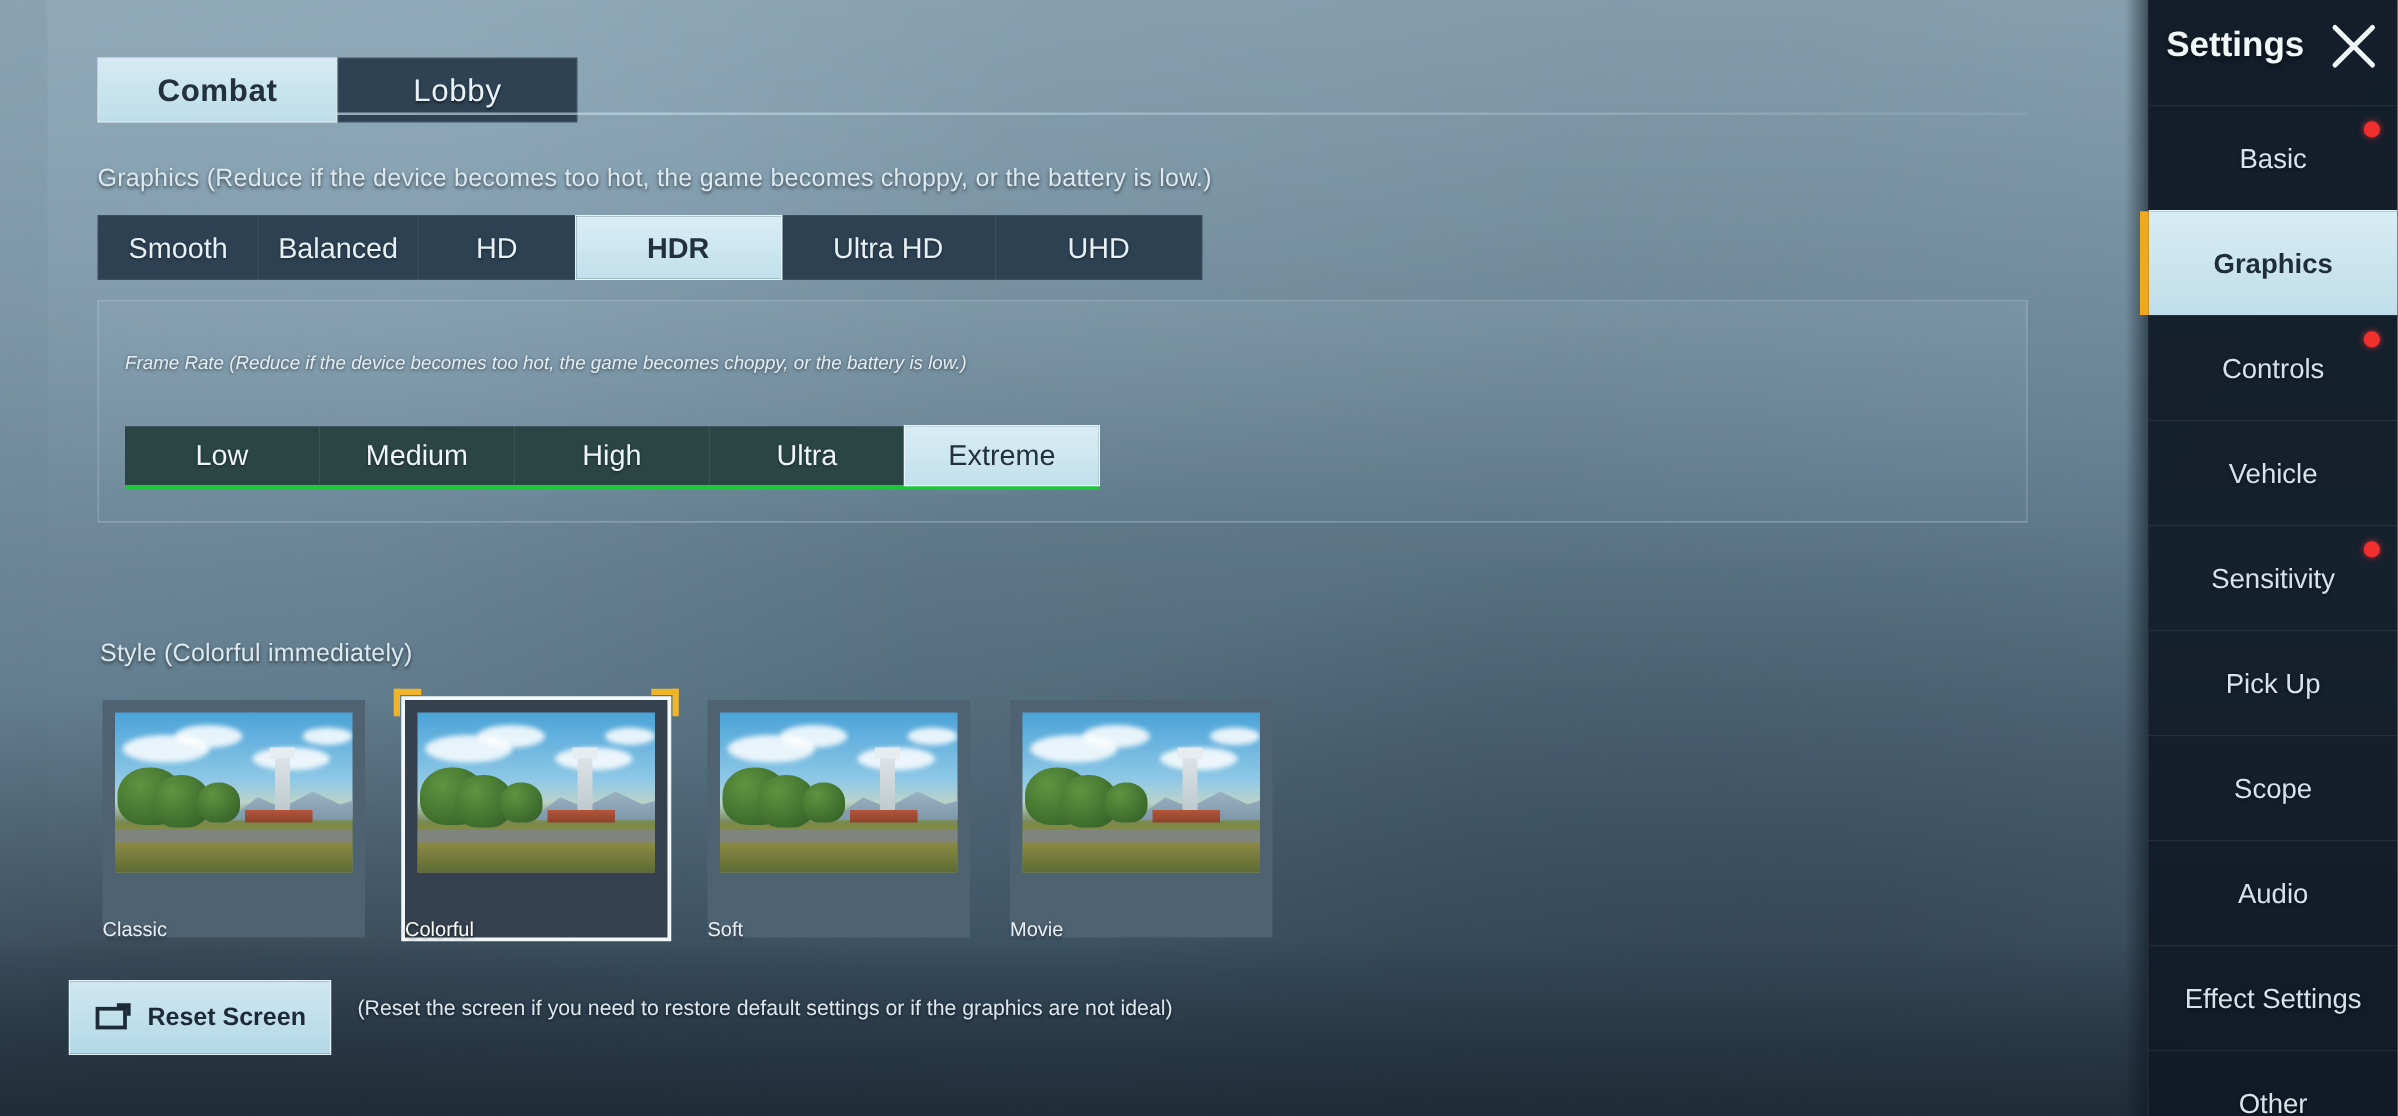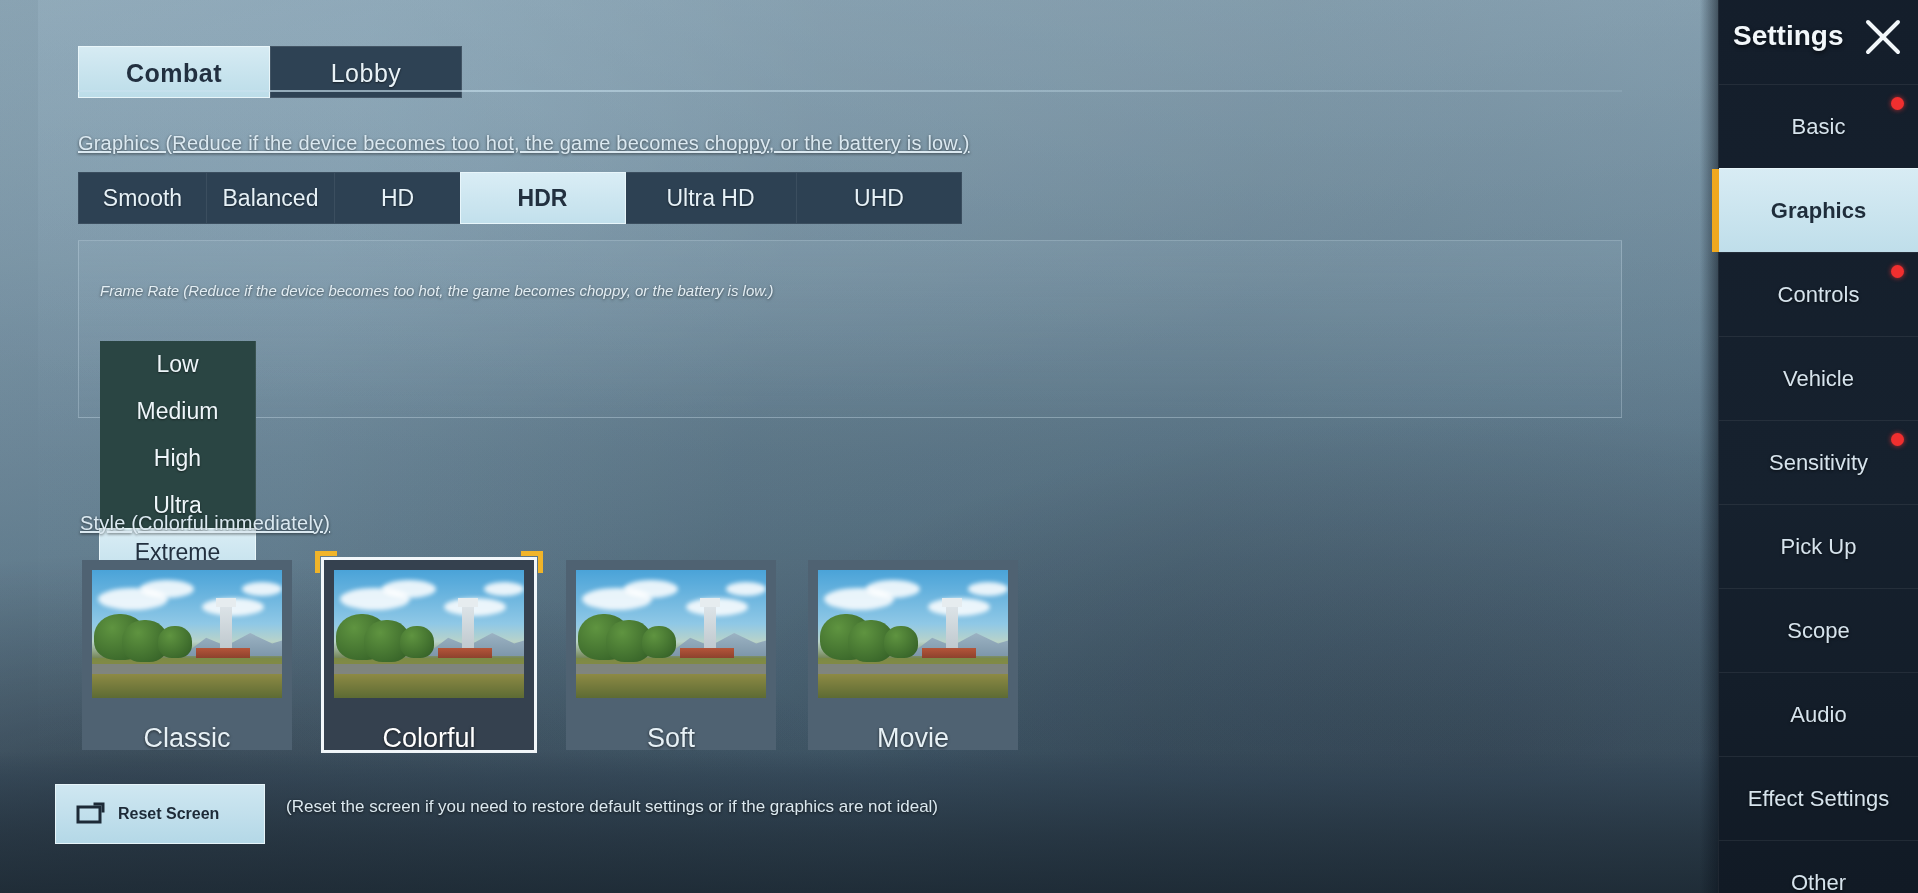--- a/index.html
+++ b/index.html
@@ -51,21 +51,20 @@
   }
   .tab-underline {
     position:absolute; left:78px; top:90px; width:1544px; height:2px;
     background:linear-gradient(90deg, rgba(200,225,238,.75), rgba(200,225,238,.12));
   }
 
   
   .sec-label {
     position:absolute; font-size:20px; color:#dbe9f1; letter-spacing:.2px;
     text-shadow:0 1px 3px rgba(0,0,0,.6);
-    text-decoration:underline;
   }
 
   
   #gfx-row { position:absolute; left:78px; top:172px; display:flex;
              background:#2d4153; border:1px solid rgba(255,255,255,.07); }
   .gfx-btn {
     height:50px; line-height:50px; text-align:center; font-size:23px;
     color:#e6f1f7; text-shadow:0 1px 2px rgba(0,0,0,.5);
     border-right:1px solid rgba(255,255,255,.07);
   }
@@ -78,21 +77,21 @@
 
   
   #fr-box {
     position:absolute; left:78px; top:240px; width:1544px; height:178px;
     background:linear-gradient(180deg, rgba(152,178,194,.22), rgba(110,138,156,.10));
     border:1px solid rgba(214,233,243,.28);
   }
   #fr-label { position:absolute; left:100px; top:282px; font-size:15px; color:#e3eef4;
               text-shadow:0 1px 3px rgba(0,0,0,.55);font-style:italic; }
   #fr-row { position:absolute; left:100px; top:341px; display:flex;
-            border-bottom:4px solid #1ec63a;flex-direction:column; }
+            border-bottom:4px solid #1ec63a; }
   .fr-btn {
     height:47px; line-height:47px; text-align:center; font-size:23px;
     color:#eef6fa; background:#2a4543; text-shadow:0 1px 2px rgba(0,0,0,.5);
     border-right:1px solid rgba(255,255,255,.08);
   }
   .fr-btn:last-child { border-right:none; }
   .fr-btn.active {
     background:linear-gradient(180deg,#d9edf5,#c2e0ec);
     color:#22303f; text-shadow:none; font-weight:400;
     box-shadow:0 0 0 1px #e9f7fb;
@@ -143,39 +142,39 @@
   }
   .thumb .ground {
     position:absolute; left:0; bottom:0; width:100%; height:40px;
     background:linear-gradient(180deg,#7b8a46 0%,#8d8a44 40%,#5d6b34 100%);
   }
   .thumb .road {
     position:absolute; left:0; bottom:24px; width:100%; height:10px;
     background:#7e8488; opacity:.85;
   }
   .style-name {
-    position:absolute; left:0; bottom:-4px; width:100%; text-align:center;
-    font-size:27px; color:#e7f1f6; text-shadow:0 1px 3px rgba(0,0,0,.6);
+    position:absolute; left:0; bottom:-4px; width:100%; text-align:left;
+    font-size:16px; color:#e7f1f6; text-shadow:0 1px 3px rgba(0,0,0,.6);
   }
   .style-card.selected .style-name { color:#ffffff; }
 
   
   #style-clip {
     position:absolute; left:0; top:752px; width:1718px; height:141px;
     background:linear-gradient(180deg, rgba(52,72,88,.0) 0%, rgba(46,64,80,.55) 18%, rgba(34,48,60,.72) 60%, rgba(26,38,48,.80) 100%);
   }
 
   
   #reset-btn {
     position:absolute; left:56px; top:785px; width:208px; height:58px;
     background:linear-gradient(180deg,#cfe7f1,#b4d8e7);
     display:flex; align-items:center; gap:12px; padding-left:20px;
     box-shadow:0 0 0 1px #e6f4f9;
   }
-  #reset-btn .label { font-size:16px; color:#1d2a37; font-weight:600; }
+  #reset-btn .label { font-size:20px; color:#1d2a37; font-weight:600; }
   #reset-note {
     position:absolute; left:286px; top:797px; font-size:17px; color:#dbe8ef;
     text-shadow:0 1px 3px rgba(0,0,0,.7);
   }
 
   
   #sidebar {
     position:absolute; right:0; top:0; width:200px; height:893px;
     background:linear-gradient(180deg,#141e2b 0%,#16212e 55%,#111a25 100%);
     border-left:1px solid rgba(255,255,255,.06);

